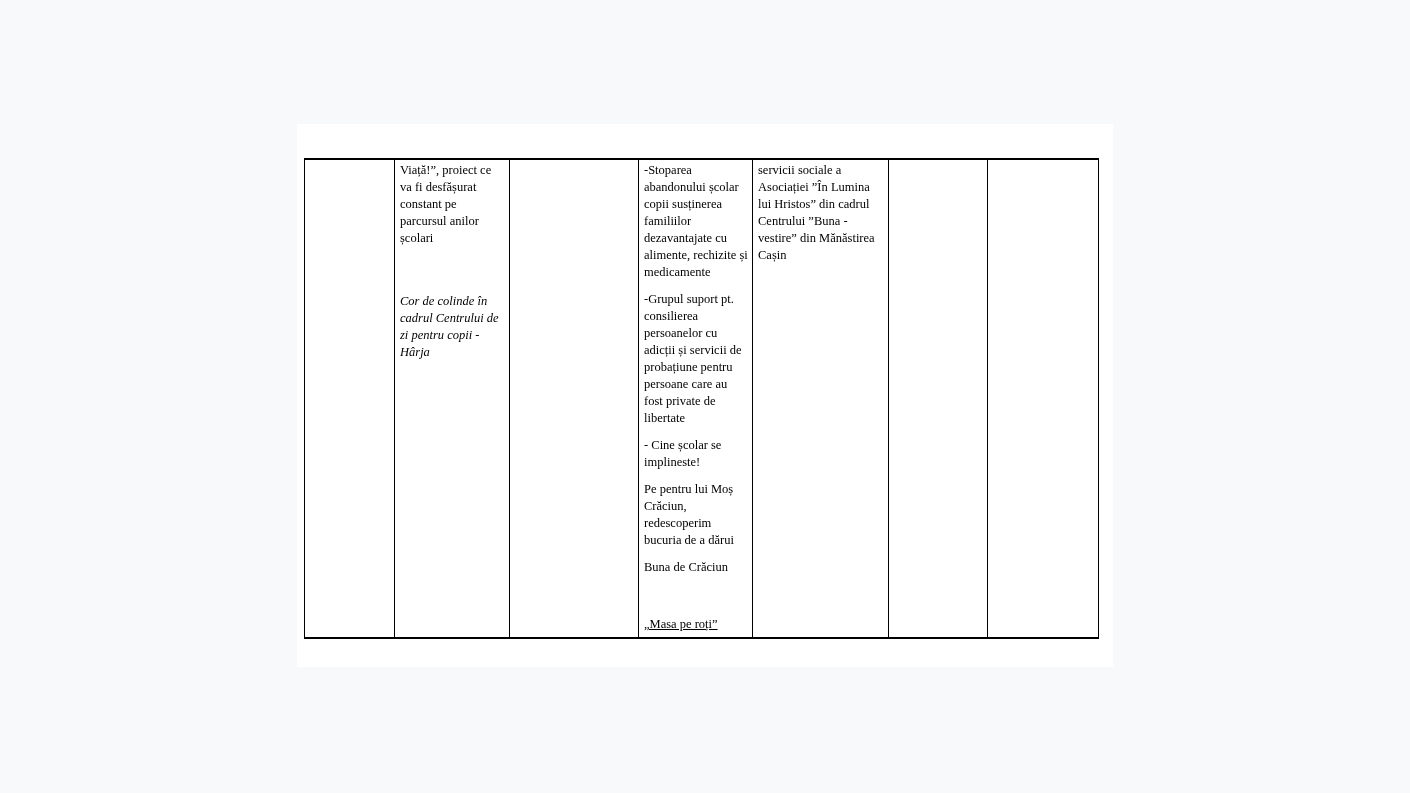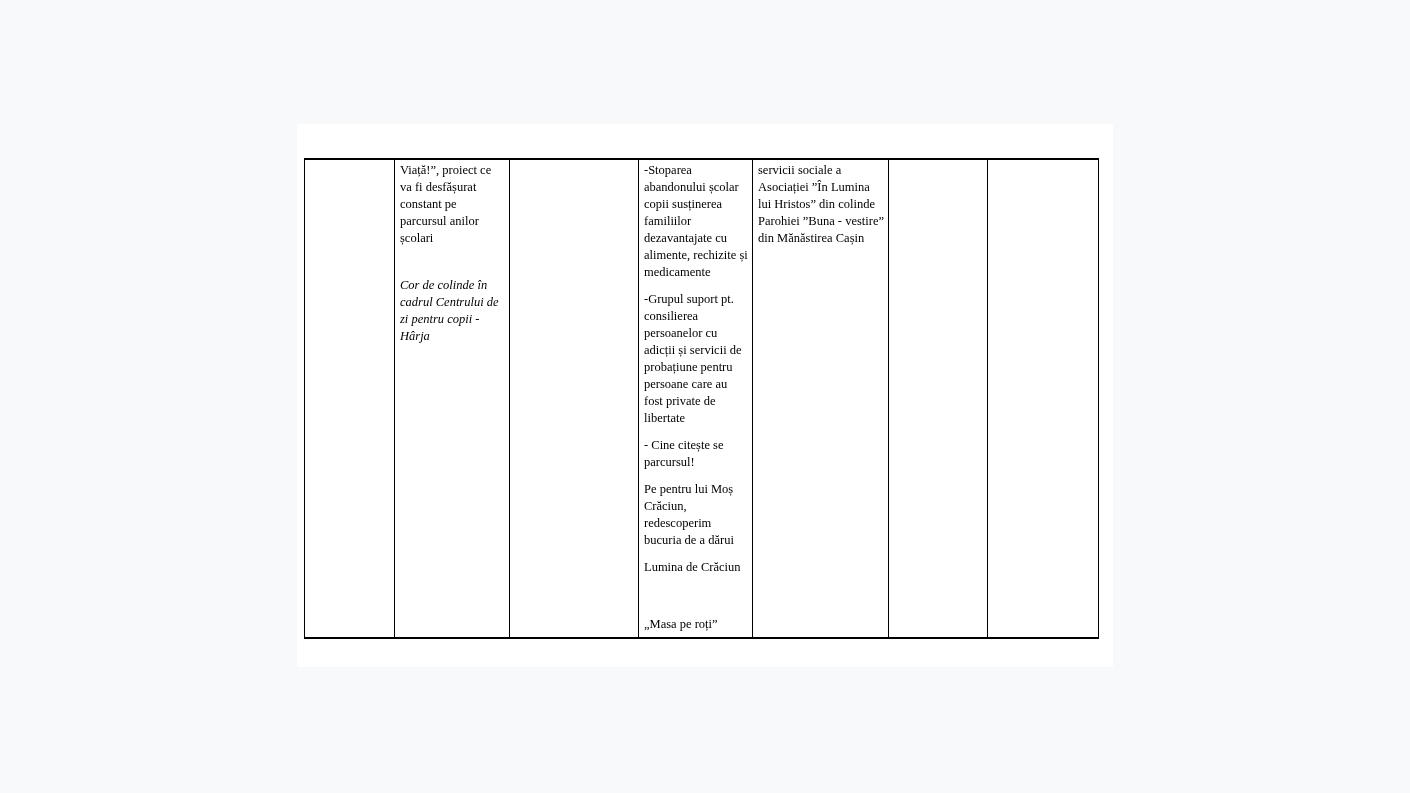--- a/index.html
+++ b/index.html
@@ -52,22 +52,22 @@
     vertical-align: top;
     padding: 2px 4px 2px 5px;
     font-size: 12.5px;
     line-height: 17px;
     color: #000000;
   }
 
   .para { margin: 0 0 10px 0; }
   .para:last-child { margin-bottom: 0; }
   .italic { font-style: italic; }
-  .gap-lg { margin-top: 30px; }
-  .gap-xl { margin-top: 40px; }
+  .gap-lg { margin-top: 46px; }
+  .gap-xl { margin-top: 40px; text-decoration: underline; }
 </style>
 </head>
 <body>
 
 <div class="viewport">
   <div class="paper">
     <table class="doc-table">
       <colgroup>
         <col style="width:90px">
         <col style="width:115px">
@@ -84,28 +84,28 @@
         <td class="cell">
           <p class="para">Viață!”, proiect ce va fi desfășurat constant pe parcursul anilor școlari</p>
           <p class="para italic gap-lg">Cor de colinde în cadrul Centrului de zi pentru copii - Hârja</p>
         </td>
 
         <td class="cell"></td>
 
         <td class="cell">
           <p class="para">-Stoparea abandonului școlar copii susținerea familiilor dezavantajate cu alimente, rechizite și medicamente</p>
           <p class="para">-Grupul suport pt. consilierea persoanelor cu adicții și servicii de probațiune pentru persoane care au fost private de libertate</p>
-          <p class="para">- Cine citește se parcursul!</p>
+          <p class="para">- Cine școlar se implineste!</p>
           <p class="para">Pe pentru lui Moș Crăciun, redescoperim bucuria de a dărui</p>
-          <p class="para">Lumina de Crăciun</p>
+          <p class="para">Buna de Crăciun</p>
           <p class="para gap-xl">„Masa pe roți”</p>
         </td>
 
         <td class="cell">
-          <p class="para">servicii sociale a Asociației ”În Lumina lui Hristos” din colinde Parohiei ”Buna - vestire” din Mănăstirea Cașin</p>
+          <p class="para">servicii sociale a Asociației ”În Lumina lui Hristos” din cadrul Centrului ”Buna - vestire” din Mănăstirea Cașin</p>
         </td>
 
         <td class="cell"></td>
         <td class="cell"></td>
       </tr>
     </tbody>
       </table>
   </div>
 </div>
 

